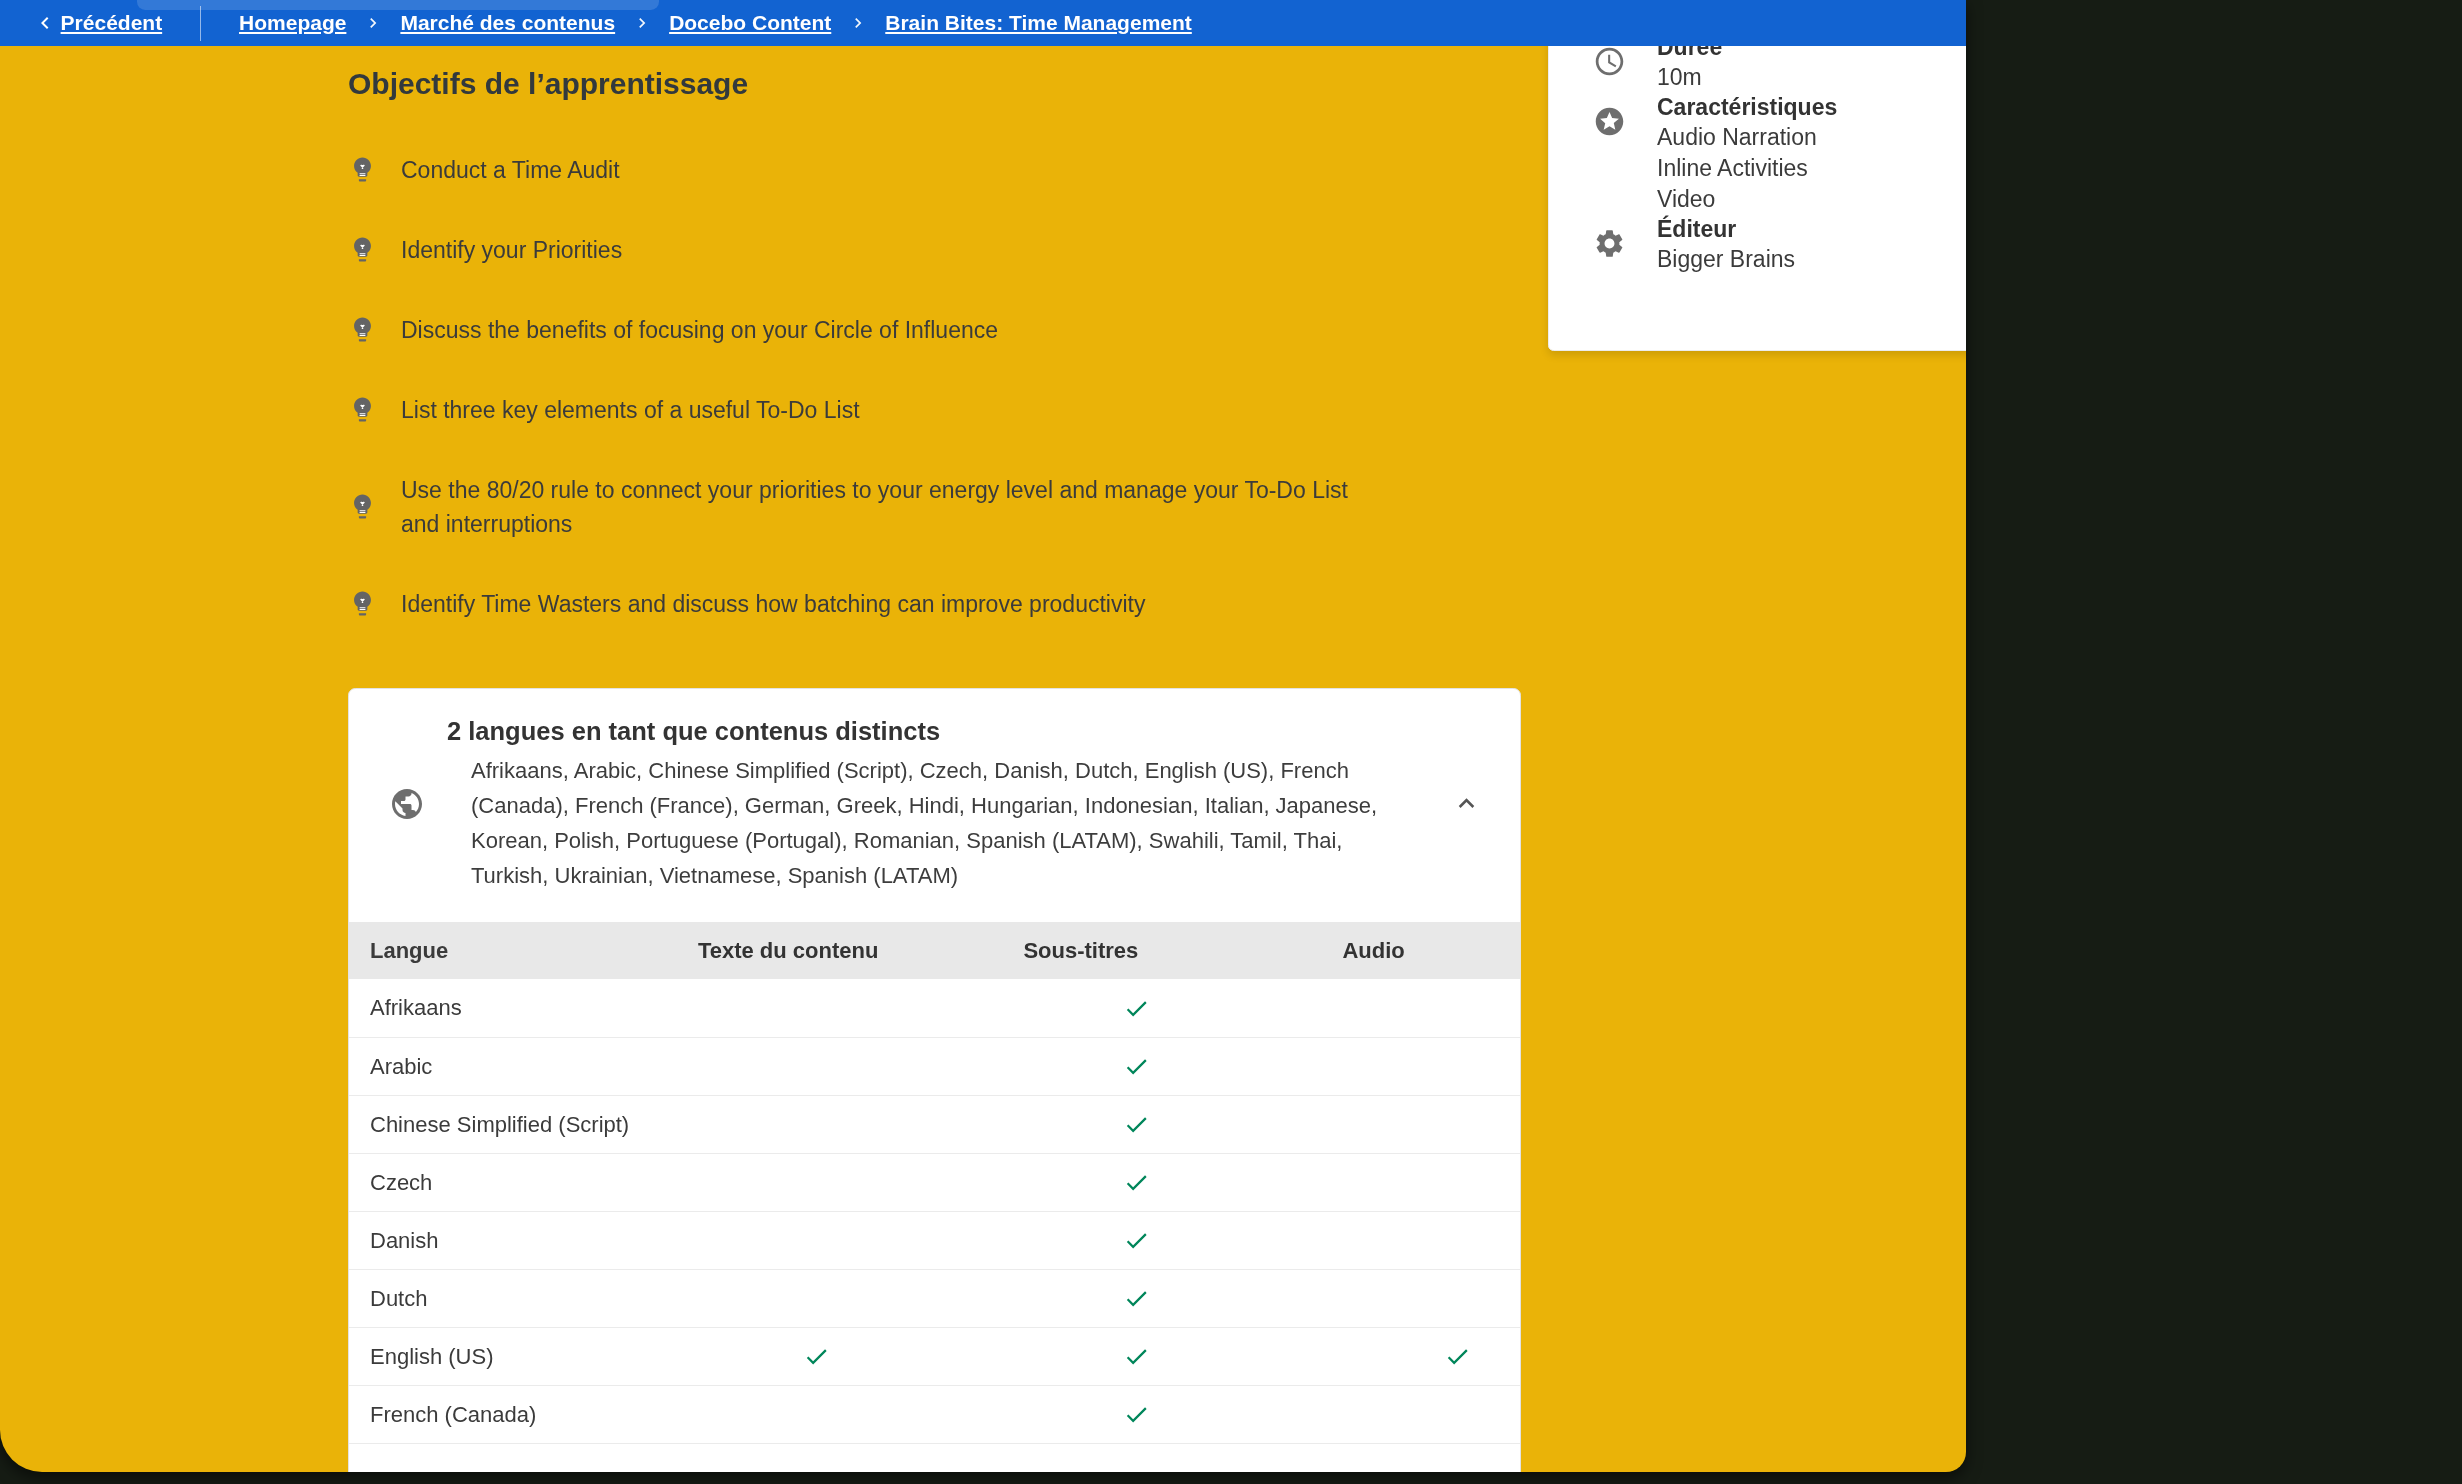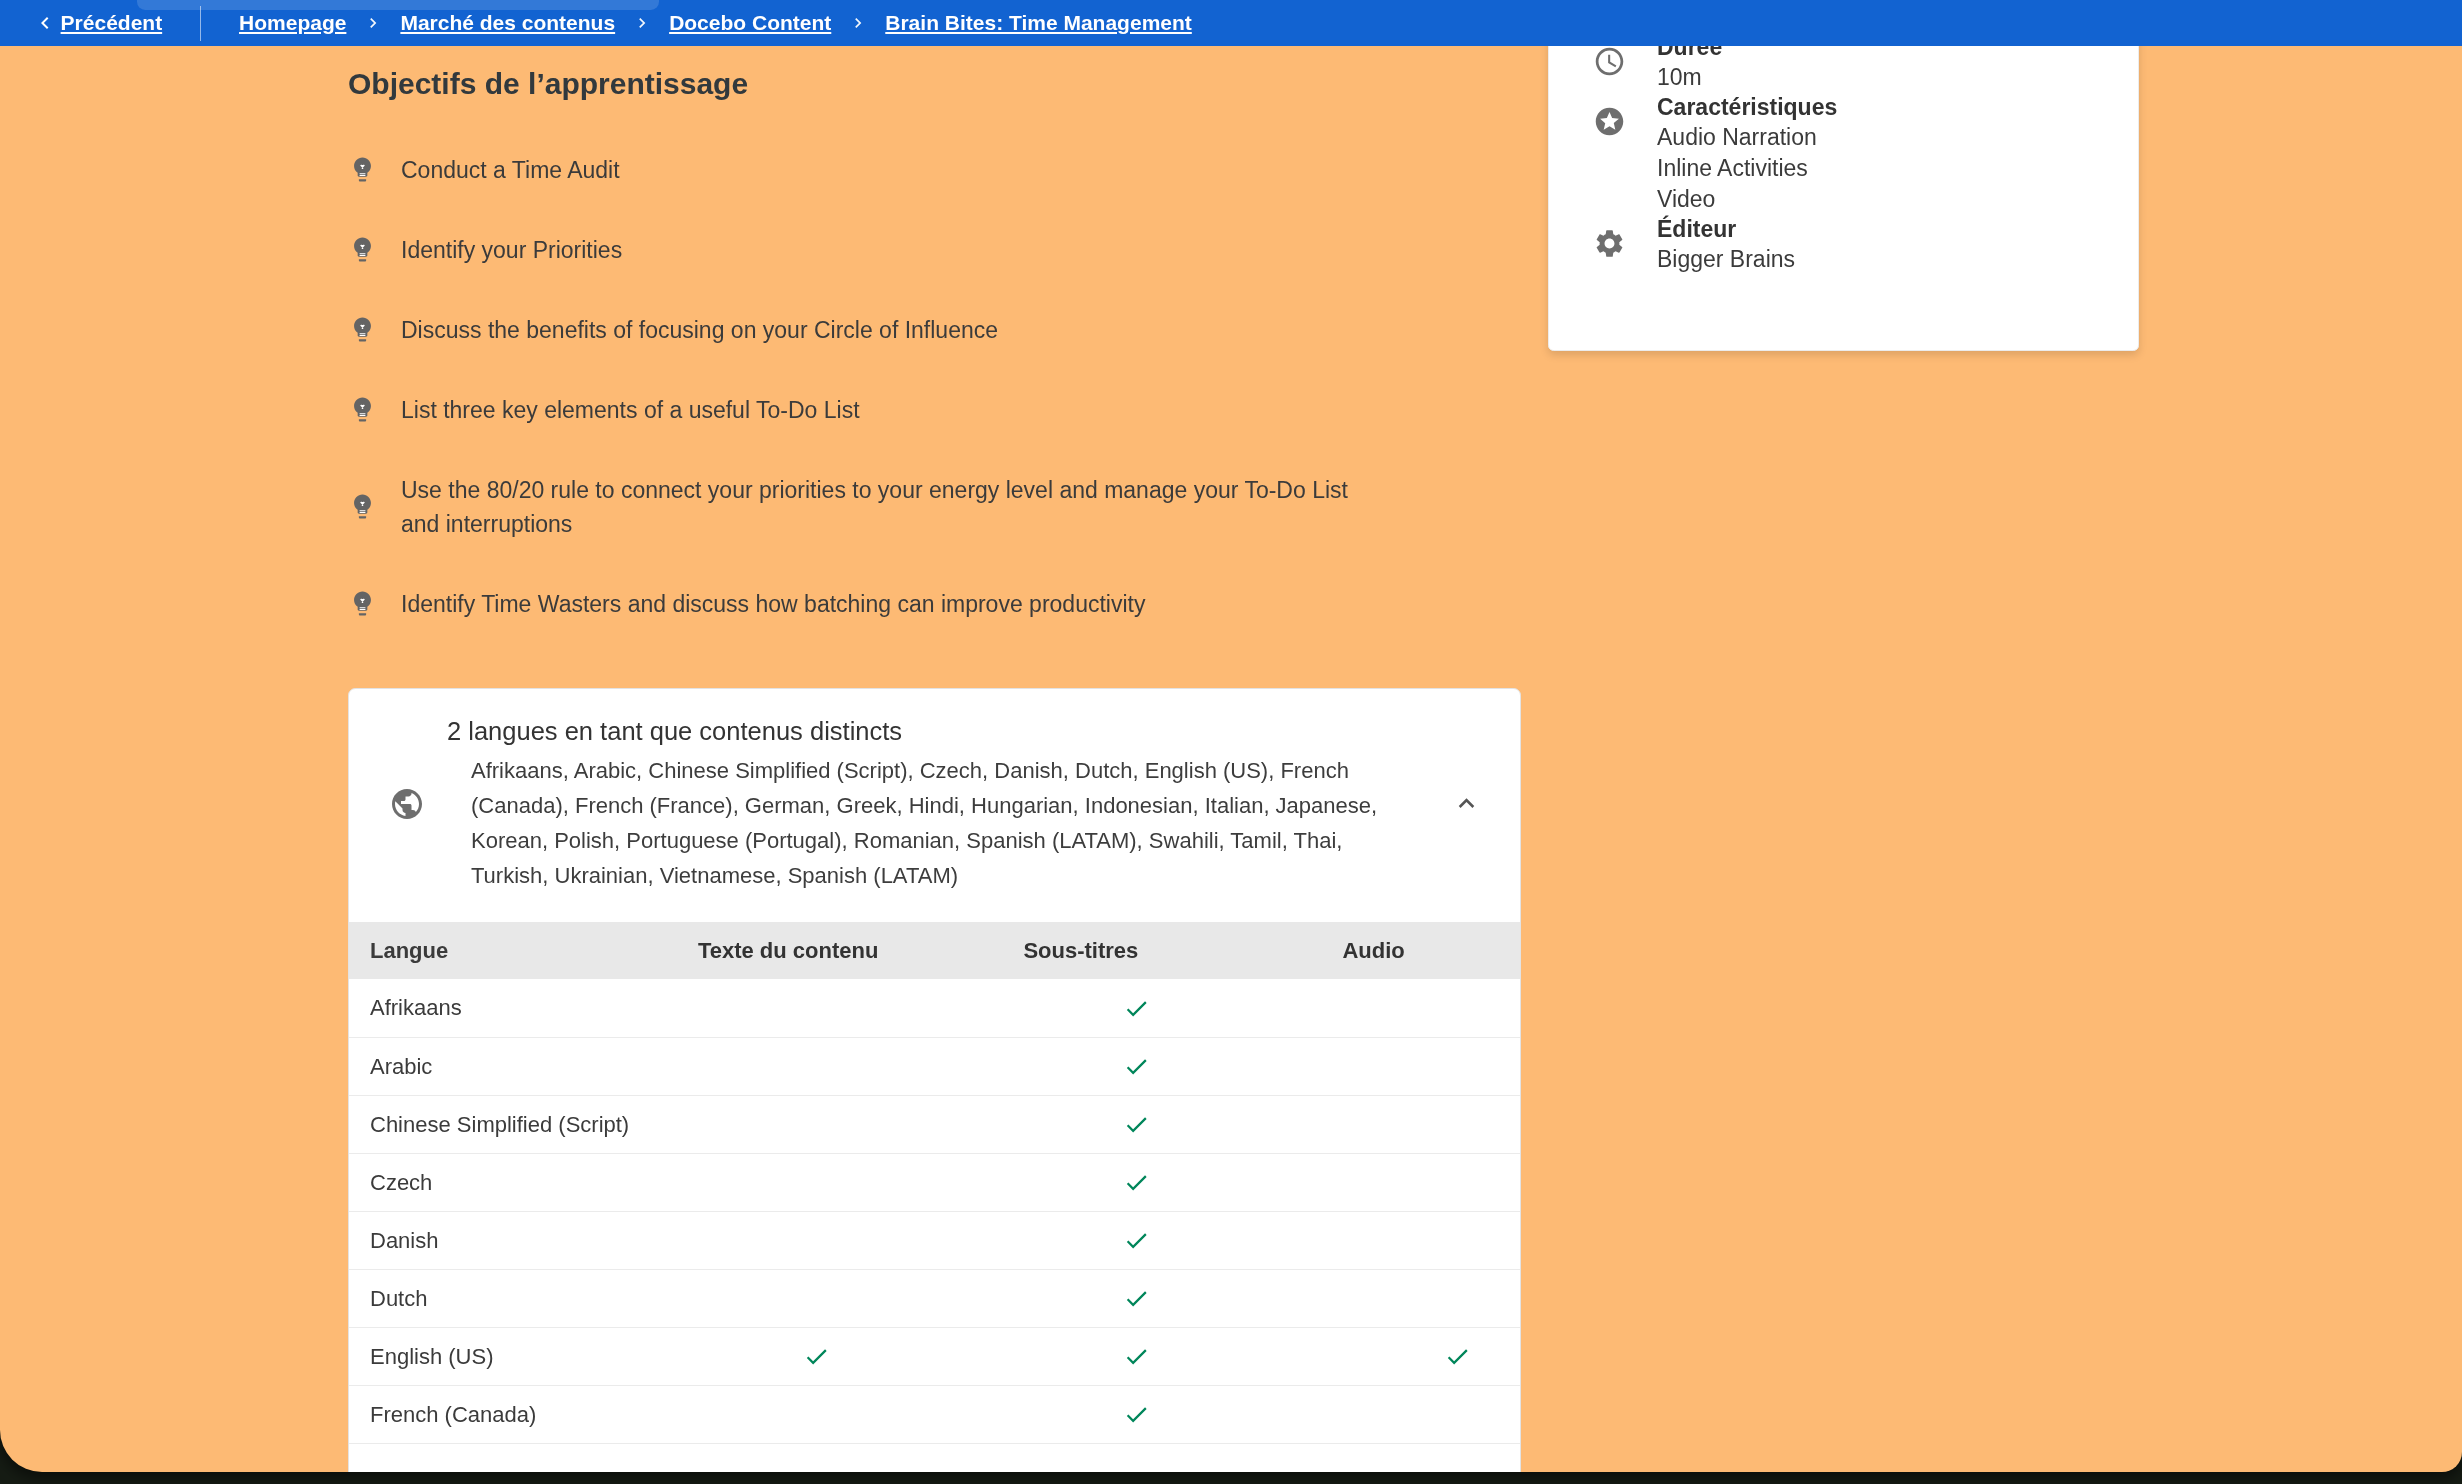--- a/index.html
+++ b/index.html
@@ -1,17 +1,17 @@
 <!DOCTYPE html>
 <html style="font-size:14.6px"><head>
 <meta charset="utf-8">
 <style>
   html,body{margin:0;padding:0;width:2462px;height:1485px;overflow:hidden;
     background:#161c14;font-family:"Liberation Sans","DejaVu Sans",sans-serif;}
-  .page{position:absolute;left:0;top:0;width:2462px;height:1472px;background:#fdba74;
+  .page{position:absolute;left:0;top:0;width:1966px;height:1472px;background:#eab308;
     border-radius:0 0 20px 42px;overflow:hidden;box-shadow:0 5.5px 14.6px rgba(0,0,0,.55);}
   
   .topbar{position:absolute;left:0;top:0;width:100%;height:46px;background:#1263d1;
     display:flex;align-items:center;padding-left:33px;box-sizing:border-box;z-index:10;}
   .tab-glow{position:absolute;left:137px;top:0;width:522px;height:10px;
     background:rgba(255,255,255,.14);border-radius:0 0 8.2px 8.2px;}
   .back-link{display:flex;align-items:center;gap:3.6px;color:#fff;cursor:pointer;}
   .back-link span{font-size:21px;font-weight:700;text-decoration:underline;color:#fff;}
   .bc-divider{width:0.9px;height:35px;background:rgba(255,255,255,.55);margin:0 38px;}
   .crumbs{display:flex;align-items:center;gap:17px;}
@@ -34,21 +34,21 @@
   .info-label{font-size:23px;line-height:29px;font-weight:700;color:#333;}
   .info-value{font-size:23px;line-height:31px;color:#3b3b3b;}
   .info-gap-a{margin-top:24.6px;}
   .info-gap-b{margin-top:18px;}
   
   .lang-card{position:absolute;left:348px;top:688px;width:1173px;height:894px;background:#fff;
     border:0.9px solid #e3e3e3;border-radius:7.3px;box-sizing:border-box;overflow:hidden;}
   .lang-head{display:flex;align-items:center;padding:25.5px 36px 29px 40px;}
   .globe{flex:0 0 auto;width:36px;height:36px;}
   .lang-head-text{margin-left:22px;}
-  .lang-title{font-size:25.5px;line-height:33px;font-weight:400;color:#333;margin:0 0 5.5px 0;}
+  .lang-title{font-size:25.5px;line-height:33px;font-weight:700;color:#333;margin:0 0 5.5px 0;}
   .lang-desc{font-size:22px;line-height:35px;color:#3d3d3d;max-width:939px;margin-left:24px;}
   .collapse-btn{margin-left:auto;background:none;border:none;padding:0;cursor:pointer;
     width:36px;height:36px;display:flex;align-items:center;justify-content:center;}
   .lgrid{display:grid;grid-template-columns:25% 25% 25% 25%;align-items:center;}
   .thead{background:#e8e8e8;height:57px;font-weight:700;}
   .thead .cell{font-size:22px;color:#333;}
   .cell{text-align:center;}
   .cell.lang-name{text-align:left;padding-left:21px;font-size:22px;color:#3b3b3b;line-height:30px;}
   .trow{min-height:58px;border-top:0.9px solid #ebebeb;box-sizing:border-box;padding:5.5px 0;gap:28px;}
   .trow:first-of-type{border-top:none;}

